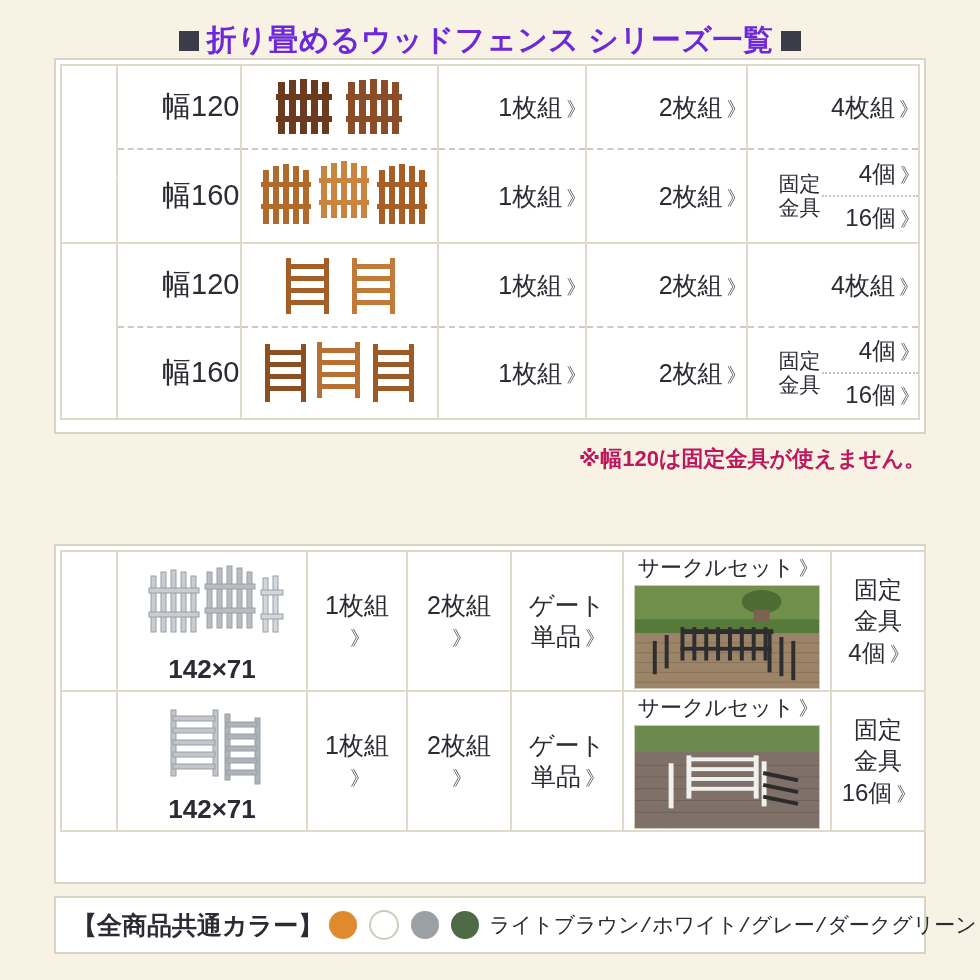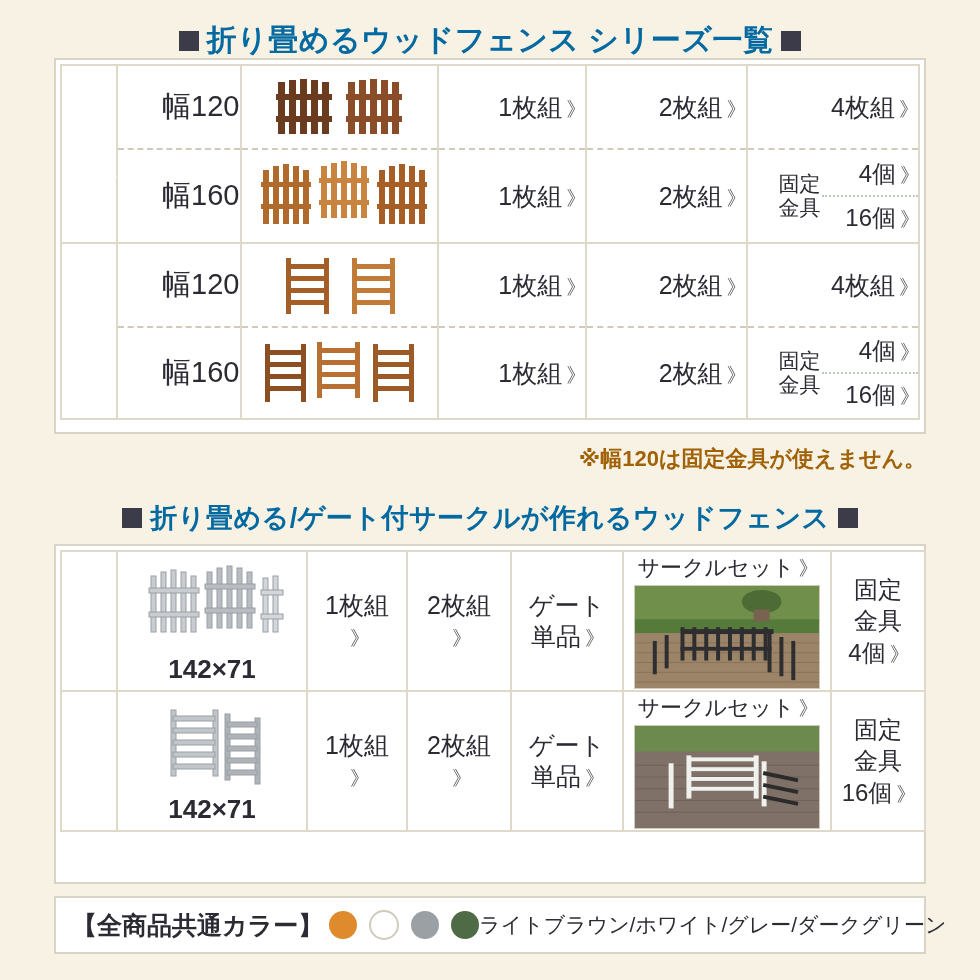--- a/index.html
+++ b/index.html
@@ -31,21 +31,21 @@
 
   
   .heading {
     display: flex;
     align-items: center;
     justify-content: center;
     gap: 8px;
     font-size: 30px;
     font-weight: bold;
     letter-spacing: 0.5px;
-    color: #0369a1;
+    color: #6d28d9;
   }
   .heading .sq {
     display: inline-block;
     width: 20px;
     height: 20px;
     background: #3b3b4a;
     flex: 0 0 auto;
   }
   .heading-text { white-space: nowrap; }
 
@@ -101,21 +101,21 @@
     font-size: 24px;
     padding: 5px 0;
   }
   .fixqty-divider { border-bottom: 2px dotted #b9cdbd !important; }
 
   
   .fence-cell { padding: 6px 2px; }
   .fence-box { display:block; margin: 0 auto; }
 
   .note {
-    color: #a16207;
+    color: #be185d;
     font-weight: bold;
     font-size: 22px;
     text-align: right;
     letter-spacing: 0px;
   }
 
   
   .tbl2 { border-collapse: collapse; width: 100%; table-layout: fixed; }
   .tbl2 td { border: 2px solid #ded9ca; vertical-align: middle; text-align: center; background: #fff; }
   .sz { font-size: 26px; font-weight: bold; letter-spacing: 0px; }
@@ -138,21 +138,21 @@
     border: 2px solid #d8d4c6;
     height: 58px;
     display: flex;
     align-items: center;
     padding: 0 16px;
     box-sizing: border-box;
   }
   .colorbar .cb-title { font-size: 25px; font-weight: bold; white-space: nowrap; }
   .swatches { display:flex; align-items:center; gap: 12px; margin-left: 6px; }
   .sw { width: 28px; height: 28px; border-radius: 50%; display:inline-block; }
-  .cb-names { font-size: 21px; white-space: nowrap; }
+  .cb-names { font-size: 21px; margin-left: 10px; white-space: nowrap; font-family: Liberation Mono, monospace; }
 </style>
 </head>
 <body>
 
 <div class="page">
  <div class="inner">
 
   <div class="heading" style="position:absolute;left:0;top:20px;width:944px;">
     <span class="sq"></span>
     <span class="heading-text">折り畳めるウッドフェンス シリーズ一覧</span>
@@ -364,25 +364,20 @@
           </tbody>
                 </table>
         </td>
       </tr>
     </tbody>
         </table>
   </div>
 
   <div class="note" style="position:absolute;left:0;top:444px;width:908px;">※幅120は固定金具が使えません。</div>
 
-  <div class="heading" style="position:absolute;left:0;top:500px;width:944px;font-size:27px;">
-    <span class="sq"></span>
-    <span class="heading-text">折り畳める/ゲート付サークルが作れるウッドフェンス</span>
-    <span class="sq"></span>
-  </div>
 
   <div class="panel" style="position:absolute;left:36px;top:544px;width:872px;height:340px;padding:4px;">
     <table class="tbl2">
       <colgroup>
         <col style="width:56px">
             <col style="width:190px">
         <col style="width:100px">
             <col style="width:104px">
             <col style="width:112px">
         <col style="width:208px">

